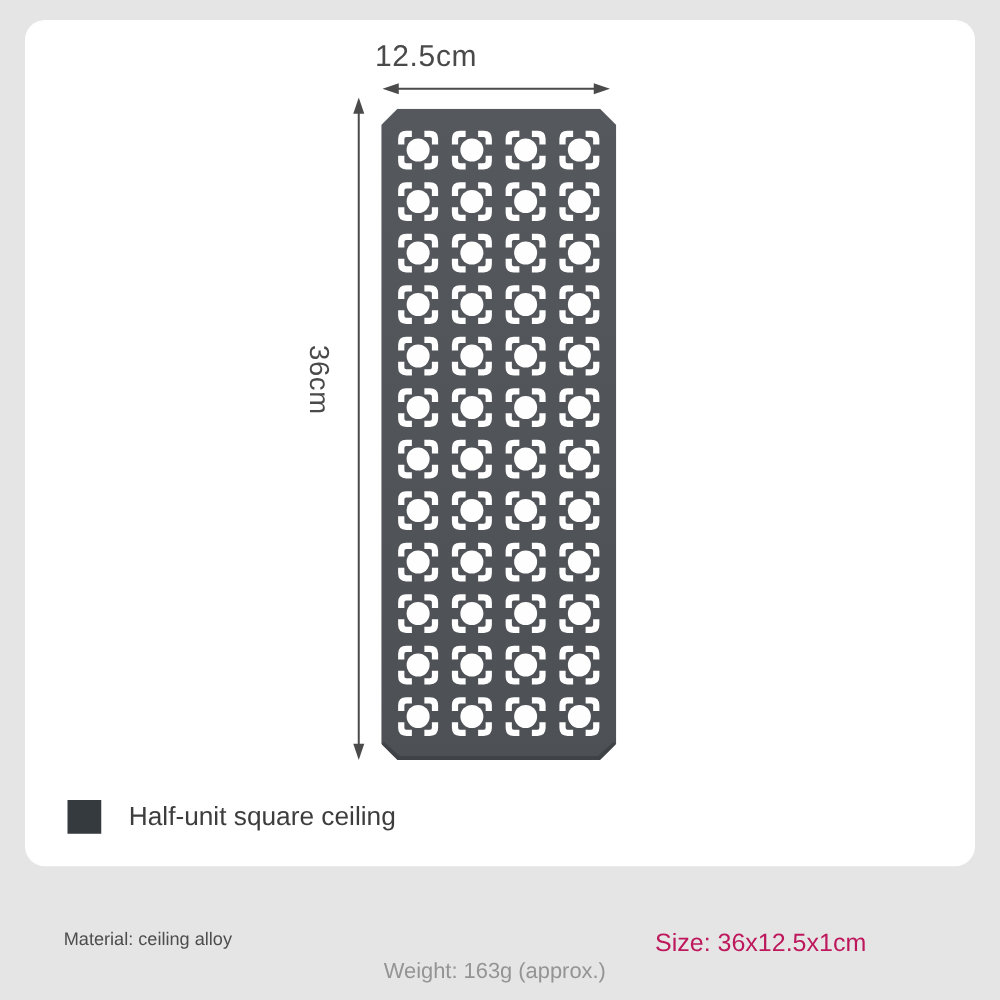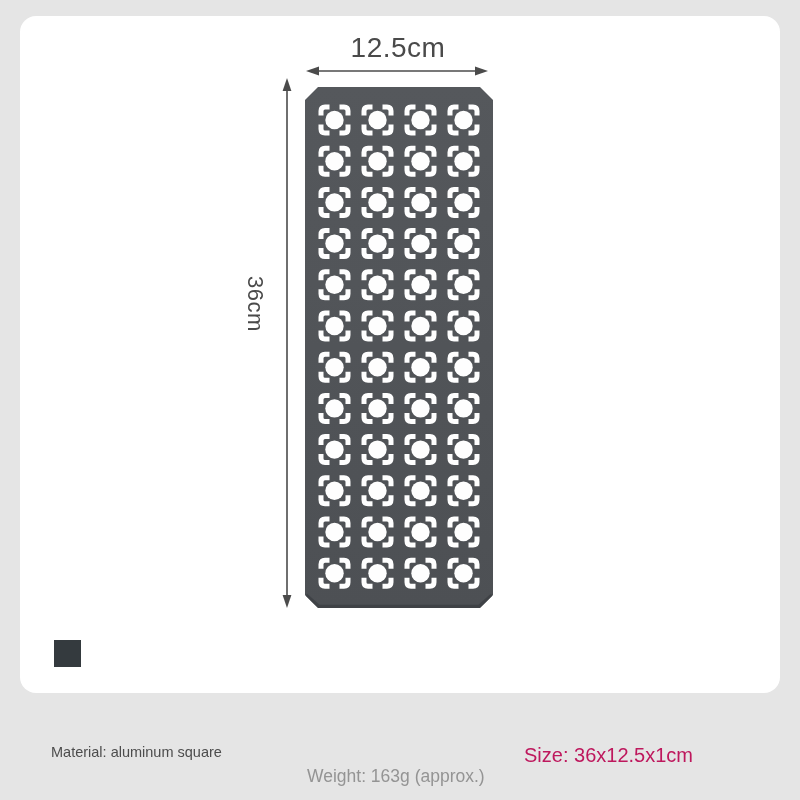--- a/index.html
+++ b/index.html
@@ -7,21 +7,21 @@
     width:800px;height:800px;position:relative;overflow:hidden;
     background:#e5e5e5;
     font-family:"Liberation Sans", sans-serif;
   }
   .card{
     position:absolute;left:20px;top:16px;width:760px;height:677px;
     background:#ffffff;border-radius:16px;
   }
   .dim-width-label{
     position:absolute;left:300px;top:32px;width:196px;
-    text-align:center;font-size:28px;color:#4a4a4a;letter-spacing:0.5px;
+    font-size:24px;color:#4a4a4a;letter-spacing:0.5px;
   }
   .dim-arrow-h{position:absolute;left:306px;top:64px;}
   .dim-arrow-v{position:absolute;left:280px;top:78px;}
   .dim-height-label{
     position:absolute;left:242px;top:264px;height:80px;
     writing-mode:vertical-rl;text-align:center;
     font-size:22px;color:#4a4a4a;letter-spacing:0.5px;
   }
   .panel-wrap{position:absolute;left:305px;top:87px;width:188px;height:521px;}
   .legend{position:absolute;left:54px;top:640px;display:flex;align-items:center;}
@@ -159,17 +159,18 @@
         <path d="M 110.5 473.20000000000005 L 106 473.20000000000005 Q 102 473.20000000000005 102 477.20000000000005 L 102 481.70000000000005 M 120.5 473.20000000000005 L 125 473.20000000000005 Q 129 473.20000000000005 129 477.20000000000005 L 129 481.70000000000005 M 110.5 499.20000000000005 L 106 499.20000000000005 Q 102 499.20000000000005 102 495.20000000000005 L 102 490.70000000000005 M 120.5 499.20000000000005 L 125 499.20000000000005 Q 129 499.20000000000005 129 495.20000000000005 L 129 490.70000000000005 "></path>
         <circle cx="115.5" cy="486.20000000000005" r="9.2" fill="#fefefe" stroke="none"></circle>
         <path d="M 153.5 473.20000000000005 L 149 473.20000000000005 Q 145 473.20000000000005 145 477.20000000000005 L 145 481.70000000000005 M 163.5 473.20000000000005 L 168 473.20000000000005 Q 172 473.20000000000005 172 477.20000000000005 L 172 481.70000000000005 M 153.5 499.20000000000005 L 149 499.20000000000005 Q 145 499.20000000000005 145 495.20000000000005 L 145 490.70000000000005 M 163.5 499.20000000000005 L 168 499.20000000000005 Q 172 499.20000000000005 172 495.20000000000005 L 172 490.70000000000005 "></path>
         <circle cx="158.5" cy="486.20000000000005" r="9.2" fill="#fefefe" stroke="none"></circle>
       </g>
       <path d="M 1 508 L 14 519.5 L 174 519.5 L 187 508" fill="none" stroke="#3f4246" stroke-width="3.5" clip-path="url(#pc)"></path>
     </svg></div>
 
 <div class="legend">
   <div class="legend-swatch" id="legend-swatch" style="background: rgb(52, 58, 62);"></div>
+  <div class="legend-label">Half-unit square ceiling</div>
 </div>
 
-<div class="footer-material">Material: aluminum square</div>
+<div class="footer-material">Material: ceiling alloy</div>
 <div class="footer-weight">Weight: 163g (approx.)</div>
 <div class="footer-size">Size: 36x12.5x1cm</div>
 
 </body></html>

